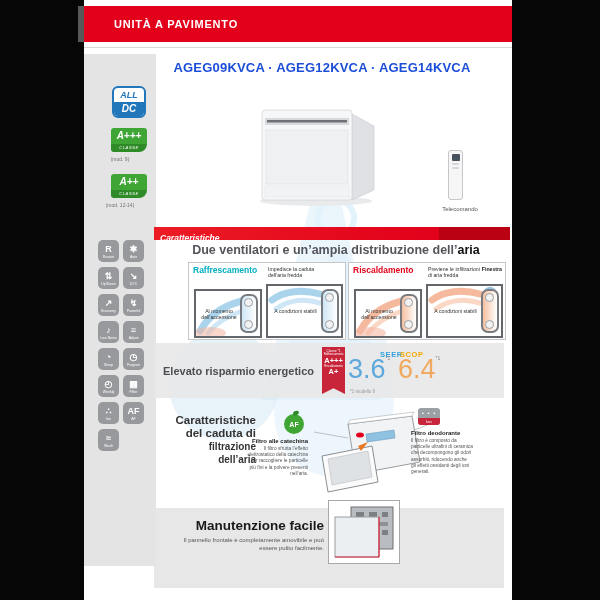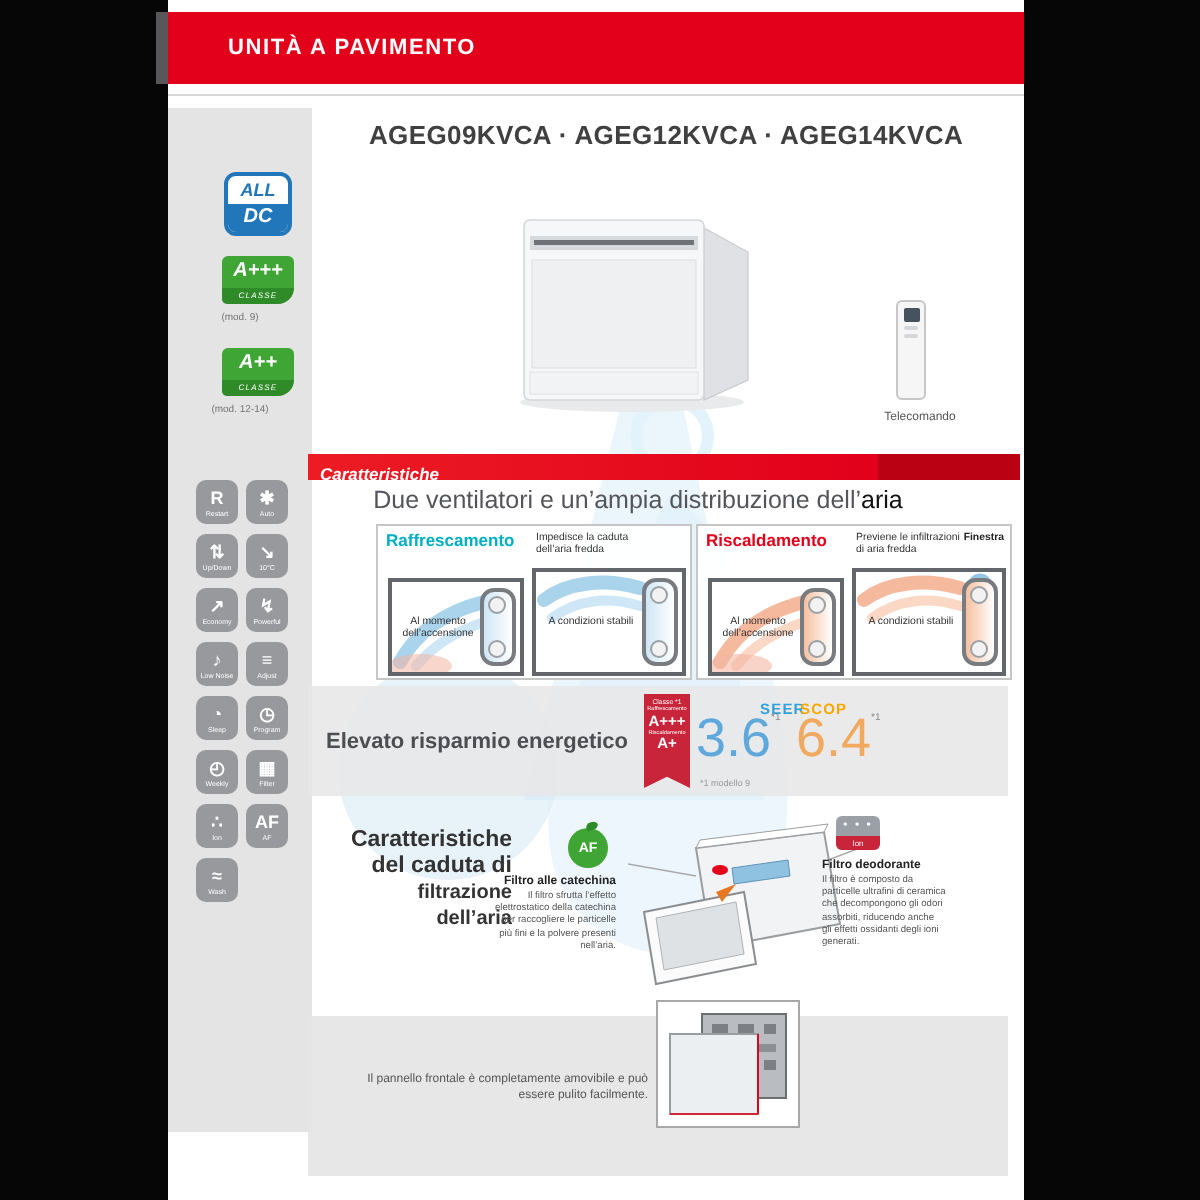--- a/index.html
+++ b/index.html
@@ -5,21 +5,21 @@
   html,body{margin:0;padding:0;}
   body{width:600px;height:600px;background:#060606;position:relative;overflow:hidden;
        font-family:"Liberation Sans",sans-serif;-webkit-font-smoothing:antialiased;}
   .page{position:absolute;left:84px;top:0;width:428px;height:600px;background:#fff;overflow:hidden;}
   .edge-strip{position:absolute;left:78px;top:6px;width:6px;height:36px;background:#58585a;}
 
   
   .header-bar{position:absolute;left:0;top:6px;width:428px;height:36px;background:#e2001a;display:flex;align-items:center;z-index:3;}
   .header-bar span{color:#fff;font-weight:bold;font-size:11px;letter-spacing:.8px;margin-left:30px;}
   .hairline{position:absolute;left:0;top:47px;width:428px;height:1px;background:#d8d8d8;z-index:3;}
-  .models{position:absolute;left:71px;top:60px;width:356px;text-align:center;font-size:13px;font-weight:bold;color:#404040;letter-spacing:.2px;z-index:3;}
+  .models{position:absolute;left:60px;top:60px;width:356px;text-align:center;font-size:13px;font-weight:bold;color:#1d4ed8;letter-spacing:.2px;z-index:3;}
 
   
   .wm{position:absolute;left:0;top:0;z-index:0;pointer-events:none;}
 
   
   .sidebar{position:absolute;left:0;top:54px;width:72px;height:512px;background:#e4e4e4;z-index:2;}
   .alldc{position:absolute;left:28px;top:32px;width:30px;height:28px;border:2px solid #2277bb;border-radius:6px;background:#fff;overflow:hidden;}
   .alldc .t{display:block;color:#2277bb;font-weight:800;font-style:italic;font-size:9px;text-align:center;line-height:14px;}
   .alldc .b{display:block;background:#2277bb;color:#fff;font-weight:800;font-style:italic;font-size:10px;text-align:center;line-height:14px;}
   .cls-badge{position:absolute;left:27px;width:36px;}
@@ -35,21 +35,21 @@
   .product-svg{position:absolute;left:172px;top:98px;z-index:2;}
   .remote{position:absolute;left:364px;top:150px;width:13px;height:48px;background:#f6f6f7;border:1px solid #c7c7ca;border-radius:3px;z-index:2;}
   .remote .disp{width:8px;height:7px;background:#46525e;margin:3px auto 0;border-radius:1px;}
   .remote .btn{width:7px;height:2px;background:#d7d7da;margin:2px auto 0;border-radius:1px;}
   .remote-label{position:absolute;left:346px;top:206px;width:60px;text-align:center;font-size:6px;color:#555;z-index:2;}
 
   
   .feat-banner{position:absolute;left:70px;top:227px;width:356px;height:13px;background:linear-gradient(90deg,#ec1c24 0%,#e2001a 80%,#ba0013 80%);z-index:2;}
   .feat-banner span{color:#fff;font-weight:bold;font-style:italic;font-size:8.5px;line-height:13px;margin-left:6px;display:inline-block;}
 
-  .fans-title{position:absolute;left:57px;top:243px;width:356px;text-align:center;font-size:12.5px;font-weight:normal;color:#54555a;z-index:2;}
+  .fans-title{position:absolute;left:74px;top:243px;width:356px;text-align:center;font-size:12.5px;font-weight:bold;color:#54555a;z-index:2;}
   .fans-title .aria{color:#111;}
 
   
   .panel{position:absolute;top:262px;width:156px;height:76px;background:rgba(255,255,255,.94);border:1px solid #c6c6c6;z-index:2;}
   .panel.cooling{left:104px;}
   .panel.heating{left:264px;}
   .panel h4{position:absolute;left:4px;top:2px;margin:0;font-size:8.5px;font-weight:800;}
   .panel.cooling h4{color:#00afc1;}
   .panel.heating h4{color:#e2001a;}
   .toptext{position:absolute;left:79px;top:3px;width:52px;font-size:5.2px;line-height:1.2;color:#333;}
@@ -320,20 +320,21 @@
       <span class="dots">• • •</span>
       <span class="tag">Ion</span>
     </div>
     <div class="deodorant">
       <div class="ft">Filtro deodorante</div>
       <div class="fx">Il filtro è composto da particelle ultrafini di ceramica che decompongono gli odori assorbiti, riducendo anche gli effetti ossidanti degli ioni generati.</div>
     </div>
   </div>
 
   <div class="maintenance">
+    <h3>Manutenzione facile</h3>
     <div class="mx">Il pannello frontale è completamente amovibile e può essere pulito facilmente.</div>
     <div class="maint-box">
       <svg width="70" height="62" viewBox="0 0 70 62">
         <rect x="22" y="6" width="42" height="42" fill="#b9bcc0" stroke="#6d7073"></rect>
         <rect x="27" y="11" width="8" height="5" fill="#7c8084"></rect>
         <rect x="40" y="11" width="8" height="5" fill="#7c8084"></rect>
         <rect x="53" y="11" width="6" height="5" fill="#7c8084"></rect>
         <rect x="27" y="21" width="32" height="4" fill="#8d9094"></rect>
         <rect x="53" y="29" width="6" height="5" fill="#7c8084"></rect>
         <rect x="6" y="16" width="44" height="40" fill="#eceff1" stroke="#9a9da0"></rect>

